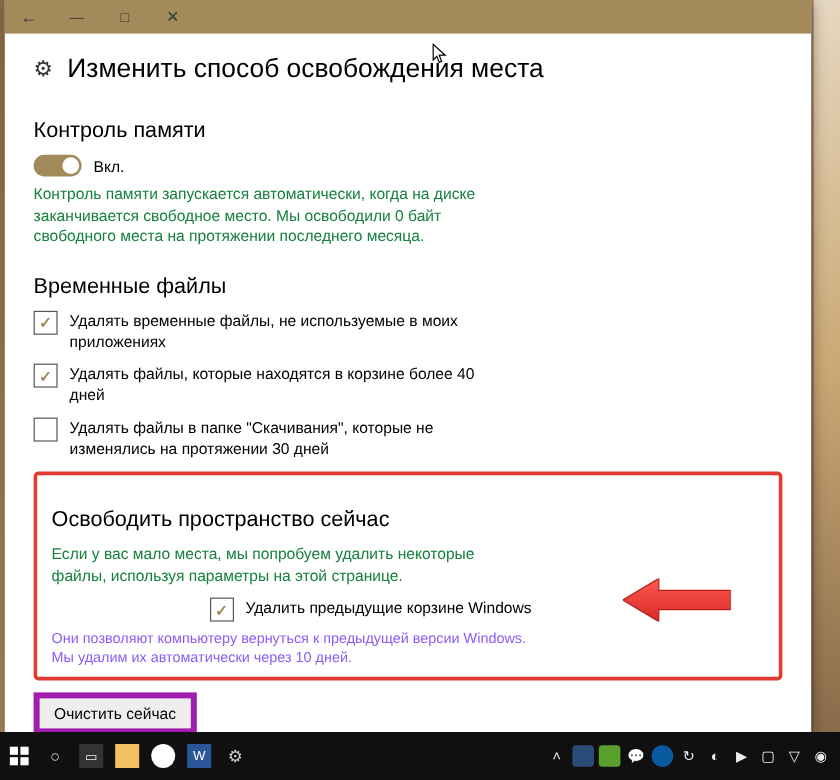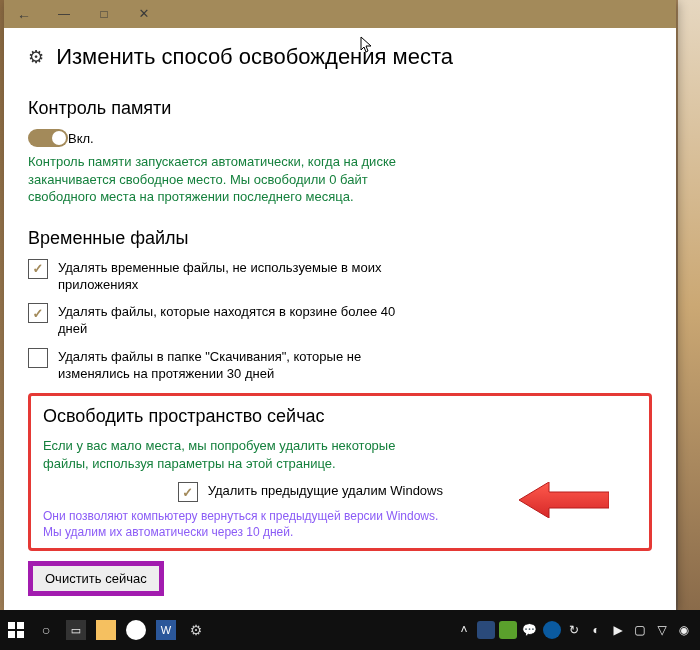--- a/index.html
+++ b/index.html
@@ -87,20 +87,21 @@
     font-weight: 400;
   }
   .section-title {
     font-size: 18px;
     font-weight: 400;
     margin: 0 0 10px 0;
   }
   .toggle-row {
     display: flex;
     align-items: center;
+    gap: 10px;
     margin-bottom: 6px;
   }
   .toggle {
     width: 40px;
     height: 18px;
     border-radius: 9px;
     background: #a38a5a;
     position: relative;
   }
   .toggle .knob {
@@ -151,21 +152,21 @@
     color: #000;
     padding-top: 1px;
   }
   .highlight-box {
     border: 3px solid #e53935;
     border-radius: 4px;
     padding: 10px 12px 8px 12px;
     margin-top: 6px;
     position: relative;
   }
-  .highlight-box .section-title { margin-top: 0; }
+  .highlight-box .section-title { margin-top: 16px; }
   .note {
     font-size: 12px;
     color: #8b5cf6;
     line-height: 1.35;
     margin-top: 4px;
     max-width: 400px;
   }
   .arrow {
     position: absolute;
     right: 40px;
@@ -278,21 +279,21 @@
         <div class="checkbox"></div>
         <div class="check-label">Удалять файлы в папке "Скачивания", которые не изменялись на протяжении 30 дней</div>
       </div>
 
       
       <div class="highlight-box">
         <div class="section-title">Освободить пространство сейчас</div>
         <div class="desc" style="margin-bottom:10px;">Если у вас мало места, мы попробуем удалить некоторые файлы, используя параметры на этой странице.</div>
         <div class="check-item" style="margin:6px 0;">
           <div class="checkbox checked"></div>
-          <div class="check-label">Удалить предыдущие удалим Windows</div>
+          <div class="check-label">Удалить предыдущие корзине Windows</div>
         </div>
         <div class="note">Они позволяют компьютеру вернуться к предыдущей версии Windows. Мы удалим их автоматически через 10 дней.</div>
 
         <svg class="arrow" width="90" height="36" viewBox="0 0 90 36">
           <defs>
             <linearGradient id="ag" x1="0" y1="0" x2="0" y2="1">
               <stop offset="0%" stop-color="#ff5a4d"></stop>
               <stop offset="100%" stop-color="#d62828"></stop>
             </linearGradient>
           </defs>

